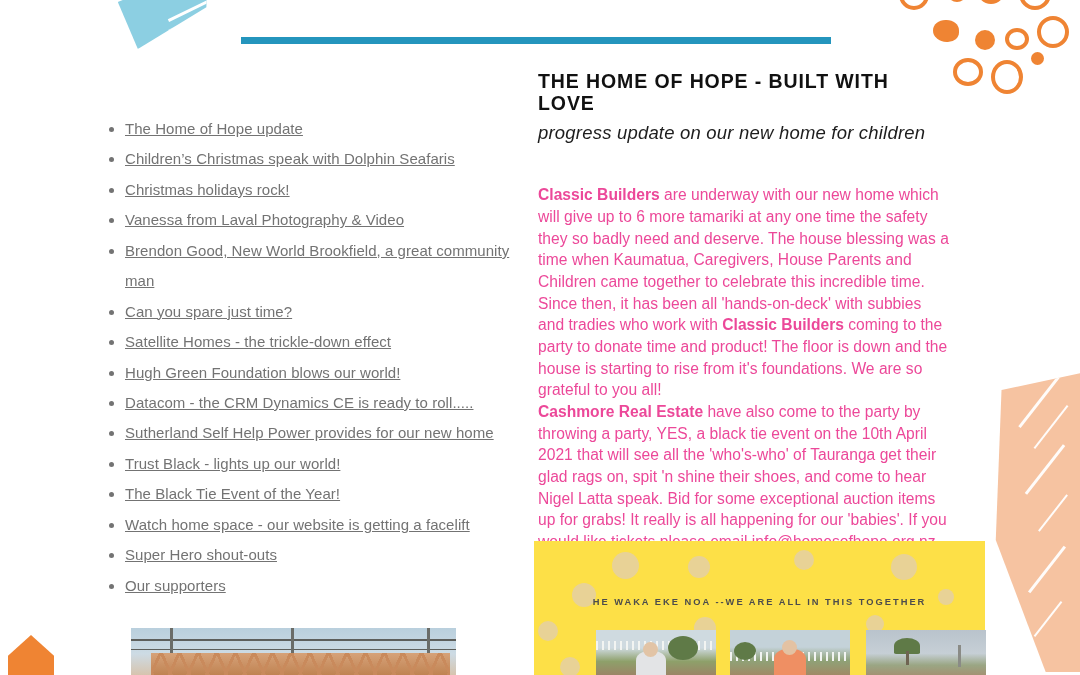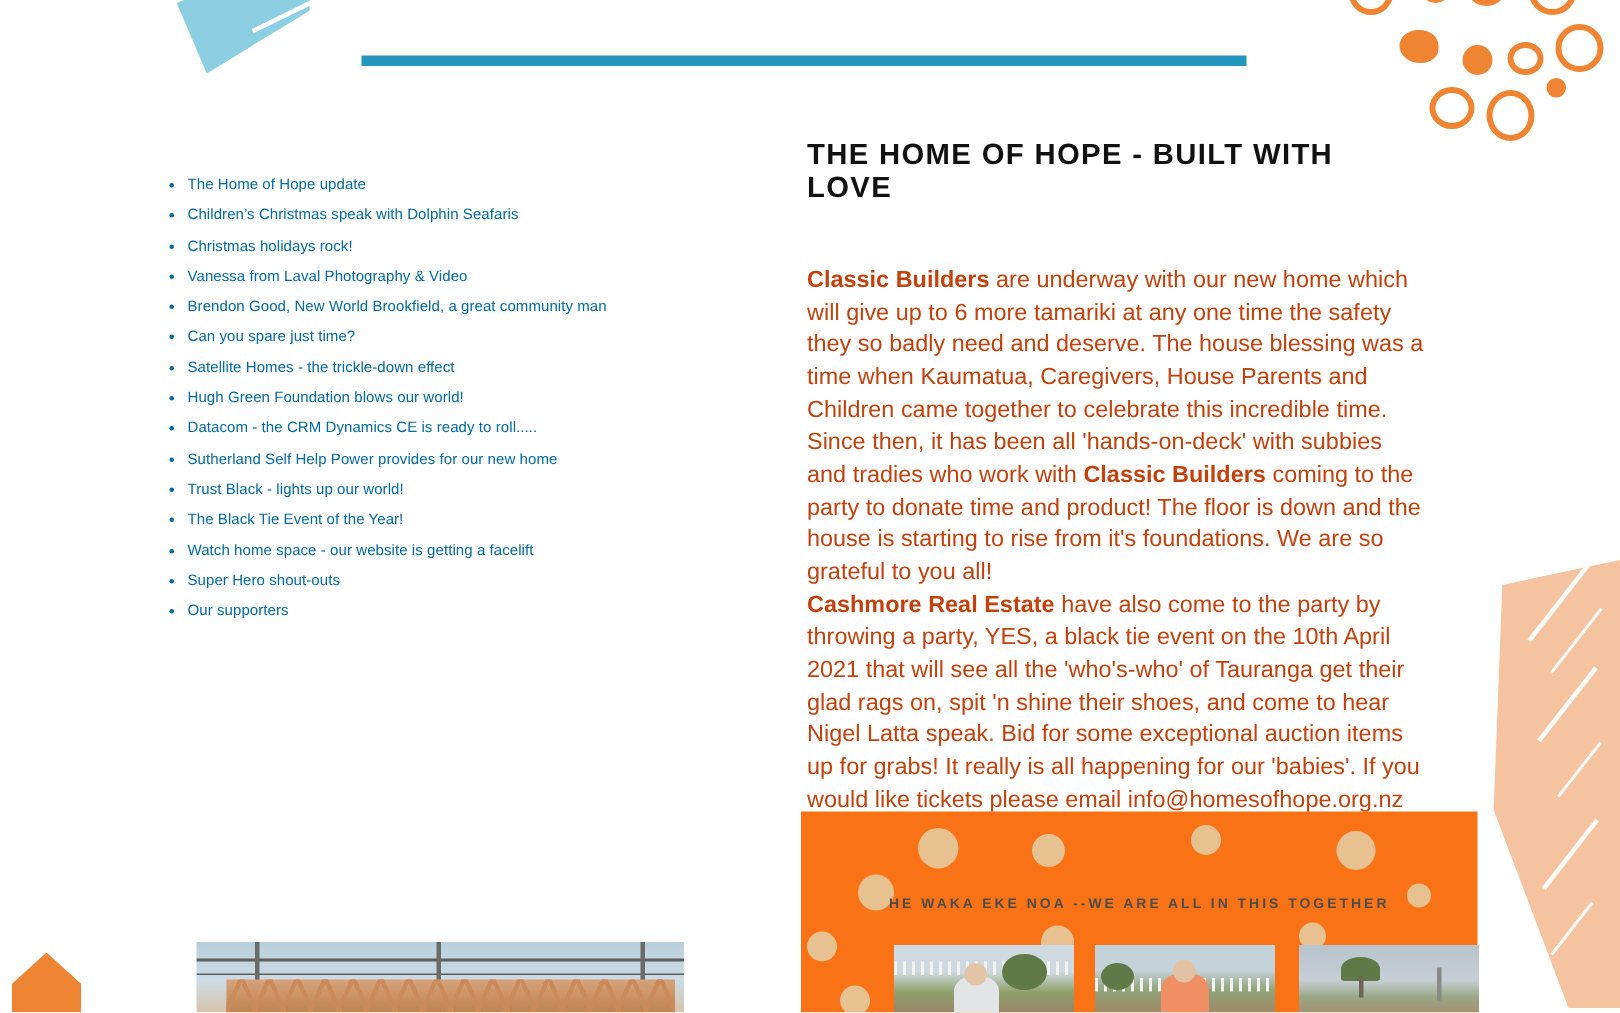--- a/index.html
+++ b/index.html
@@ -76,21 +76,21 @@
   #orange-corner {
     left: 8px; bottom: 0;
     width: 46px; height: 40px;
     background: #ef8433;
     clip-path: polygon(50% 0%, 100% 52%, 100% 100%, 0% 100%, 0% 52%);
   }
 
   
   .col { position: absolute; top: 70px; }
   #left-col  { left: 95px;  width: 415px; }
-  #right-col { left: 538px; width: 412px; margin-top: 22px; }
+  #right-col { left: 538px; width: 412px; }
 
   h2.section-title {
     margin: 0;
     font-size: 19.5px;
     font-weight: bold;
     letter-spacing: .9px;
     text-transform: uppercase;
     color: #111111;
     line-height: 1.15;
   }
@@ -102,31 +102,32 @@
     color: #1d1d1d;
     letter-spacing: .2px;
   }
 
   ul.toc {
     margin: 44px 0 0 0;
     padding-left: 30px;
     list-style: disc;
   }
   ul.toc li {
-    font-size: 10px;
+    font-size: 15px;
     line-height: 2.03;
-    color: #0369a1;
+    color: #737373;
     letter-spacing: .05px;
+    text-decoration: underline;
   }
 
   .body-copy {
     margin: 39px 0 0 0;
     font-size: 15.6px;
     line-height: 1.39;
-    color: #c2410c;
+    color: #ec4899;
     letter-spacing: .02px;
   }
   .body-copy b { font-weight: bold; }
 
   
   #truss-photo {
     position: absolute;
     left: 131px; bottom: 0;
     width: 325px; height: 47px;
     overflow: hidden;
@@ -144,21 +145,21 @@
     background:
       repeating-linear-gradient(66deg,  #c98a5c 0 3px, transparent 3px 17px),
       repeating-linear-gradient(-66deg, #c98a5c 0 3px, transparent 3px 17px),
       linear-gradient(#d6a279, #c08352);
   }
 
   #photo-card {
     position: absolute;
     left: 534px; top: 541px;
     width: 451px; height: 134px;
-    background: #f97316;
+    background: #fde047;
   }
   .beige-dot {
     position: absolute;
     border-radius: 50%;
     background: #e4cfa5;
     opacity: .85;
   }
   #waka-line {
     position: absolute;
     left: 0; top: 56px;
@@ -247,20 +248,21 @@
         <li>Trust Black - lights up our world!</li>
         <li>The Black Tie Event of the Year!</li>
         <li>Watch home space - our website is getting a facelift</li>
         <li>Super Hero shout-outs</li>
         <li>Our supporters</li>
       </ul>
   </div>
 
   <div class="col" id="right-col">
     <h2 class="section-title">THE HOME OF HOPE - BUILT WITH LOVE</h2>
+    <p class="section-sub">progress update on our new home for children</p>
 
     <p class="body-copy"><b>Classic Builders</b><span> are underway with our new home which will give up to 6 more tamariki  at any one time the safety they so badly need and deserve. The house blessing was a time when Kaumatua, Caregivers, House Parents and Children came together to celebrate this incredible time.  Since then, it has been all 'hands-on-deck' with subbies and tradies who work with </span><b>Classic Builders</b><span> coming to the party to donate time and product! The floor is down and the house is starting to rise from it's foundations. We are so grateful to you all!</span></p>
 
     <p class="body-copy" style="margin-top:0;"><b>Cashmore Real Estate</b><span> have also come to the party by throwing a party, YES, a black tie event on the 10th April 2021 that will see all the 'who's-who' of Tauranga get their glad rags on, spit 'n shine their shoes, and  come to hear Nigel Latta speak. Bid for some exceptional auction items up for grabs!  It really is all happening for our 'babies'. If you would like tickets please email info@homesofhope.org.nz or view the invite, later in this email.</span></p>
   </div>
 
   <div id="truss-photo">
     <span class="wire" style="top:11px;"></span>
     <span class="wire" style="top:21px; height:1px;"></span>
     <span class="pole" style="left:39px; top:0; height:47px;"></span>

